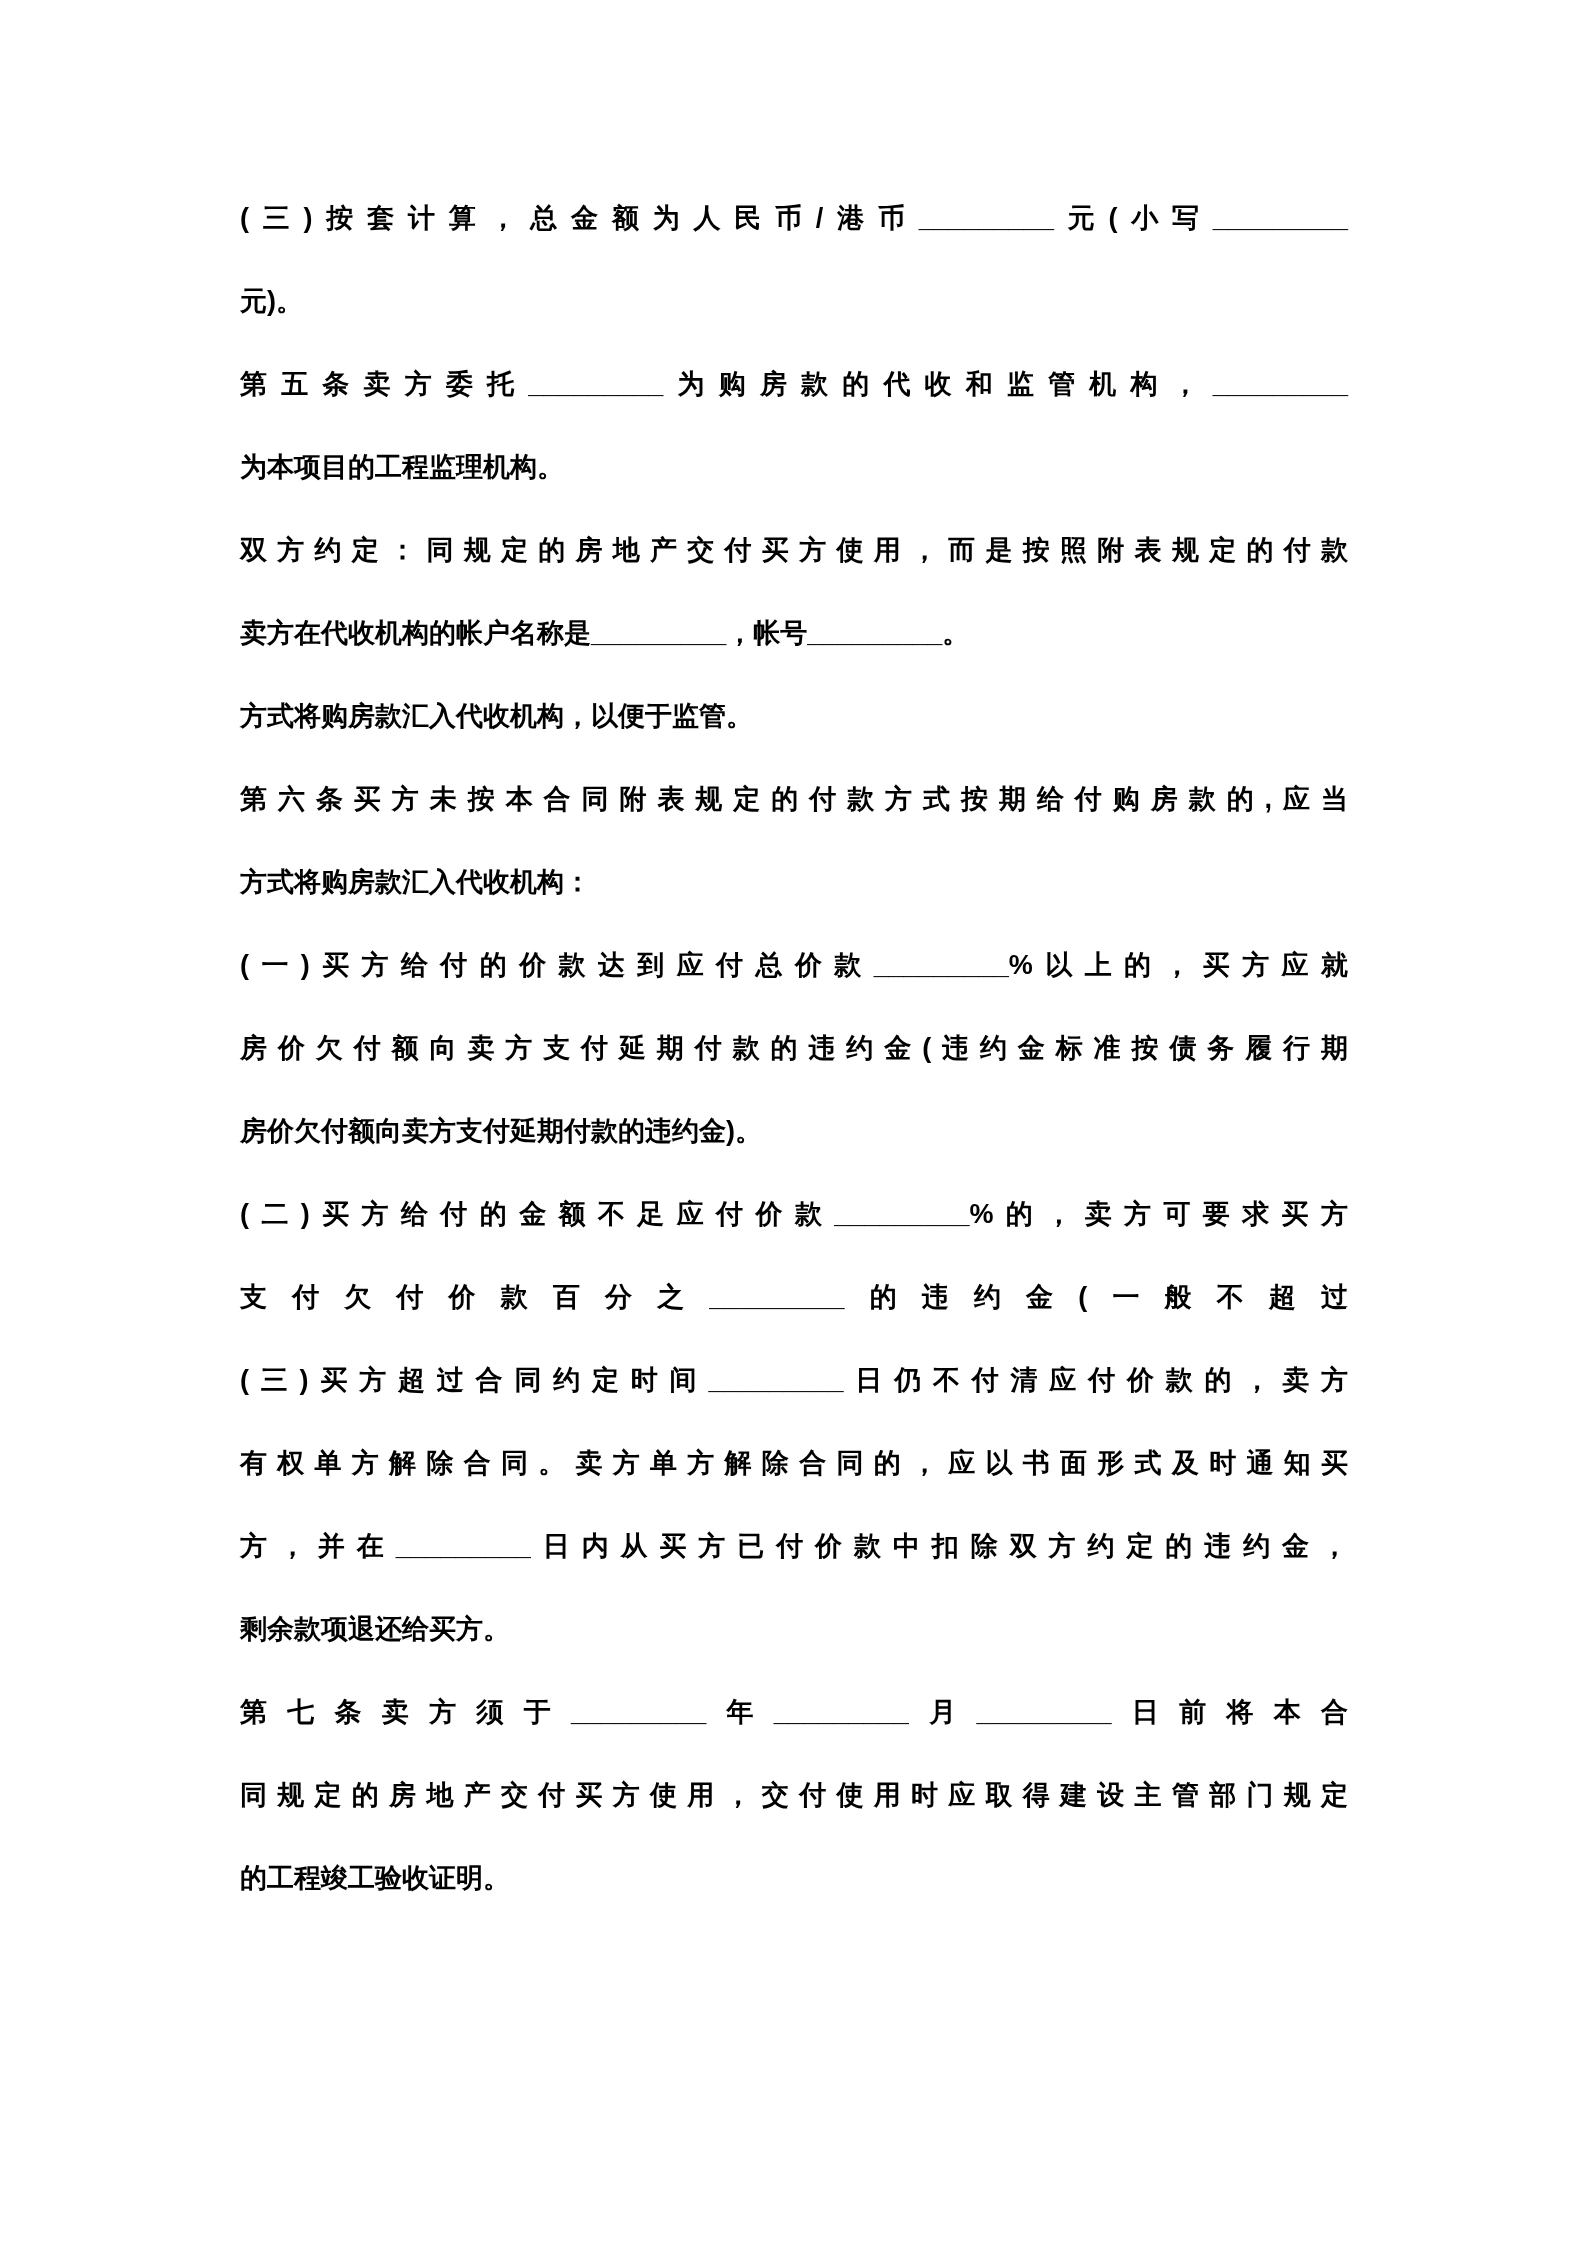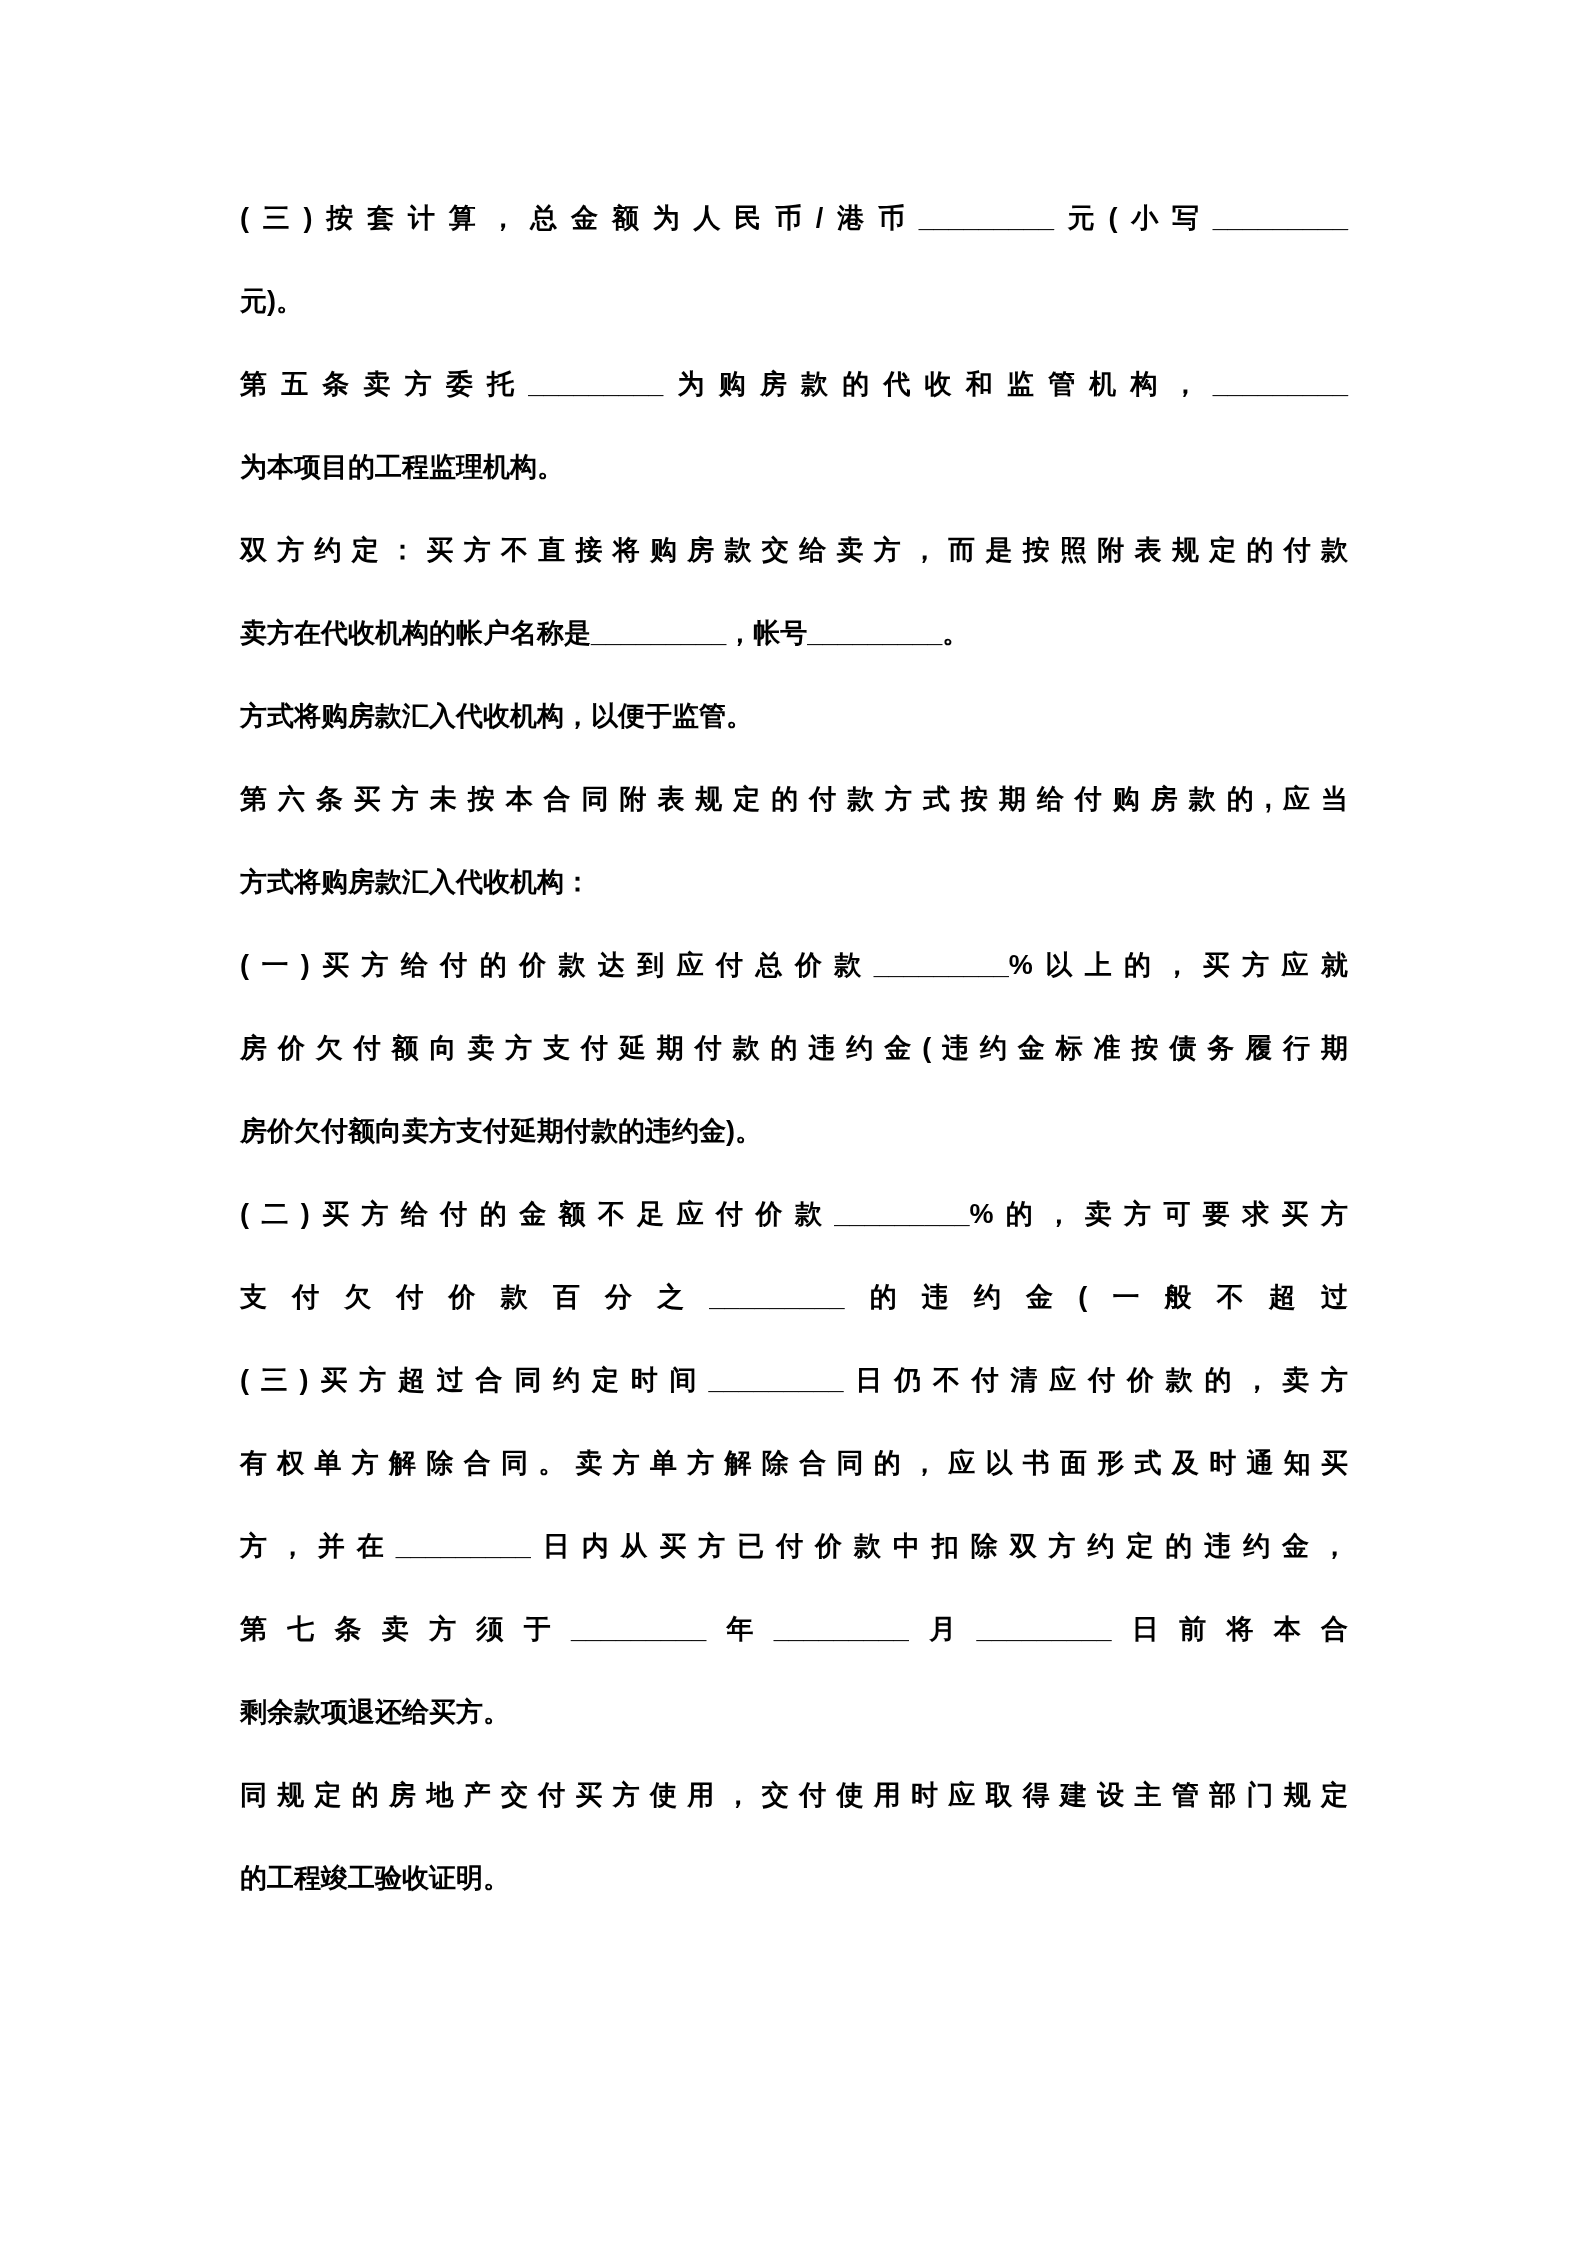--- a/index.html
+++ b/index.html
@@ -38,31 +38,31 @@
 </style>
 </head>
 <body>
 
 <div class="page" style="background: rgb(255, 255, 255);">
   <div class="doc" id="doc" style="color: rgb(0, 0, 0);">
       <div class="line justified">(三)按套计算，总金额为人民币/港币_________元(小写_________</div>
       <div class="line">元)。</div>
       <div class="line justified">第五条卖方委托_________为购房款的代收和监管机构，_________</div>
       <div class="line">为本项目的工程监理机构。</div>
-      <div class="line justified">双方约定：买方不直接将购房款交给卖方，而是按照附表规定的付款</div>
+      <div class="line justified">双方约定：同规定的房地产交付买方使用，而是按照附表规定的付款</div>
       <div class="line">卖方在代收机构的帐户名称是_________，帐号_________。</div>
       <div class="line">方式将购房款汇入代收机构，以便于监管。</div>
       <div class="line justified">第六条买方未按本合同附表规定的付款方式按期给付购房款的,应当</div>
       <div class="line">方式将购房款汇入代收机构：</div>
       <div class="line justified">(一)买方给付的价款达到应付总价款_________%以上的，买方应就</div>
       <div class="line justified">房价欠付额向卖方支付延期付款的违约金(违约金标准按债务履行期</div>
       <div class="line">房价欠付额向卖方支付延期付款的违约金)。</div>
       <div class="line justified">(二)买方给付的金额不足应付价款_________%的，卖方可要求买方</div>
       <div class="line justified">支付欠付价款百分之_________的违约金(一般不超过</div>
       <div class="line justified">(三)买方超过合同约定时间_________日仍不付清应付价款的，卖方</div>
       <div class="line justified">有权单方解除合同。卖方单方解除合同的，应以书面形式及时通知买</div>
       <div class="line justified">方，并在_________日内从买方已付价款中扣除双方约定的违约金，</div>
+      <div class="line">剩余款项退还给买方。</div>
       <div class="line justified">第七条卖方须于_________年_________月_________日前将本合</div>
-      <div class="line">剩余款项退还给买方。</div>
       <div class="line justified">同规定的房地产交付买方使用，交付使用时应取得建设主管部门规定</div>
       <div class="line">的工程竣工验收证明。</div>
     </div>
 </div>
 
 </body></html>

